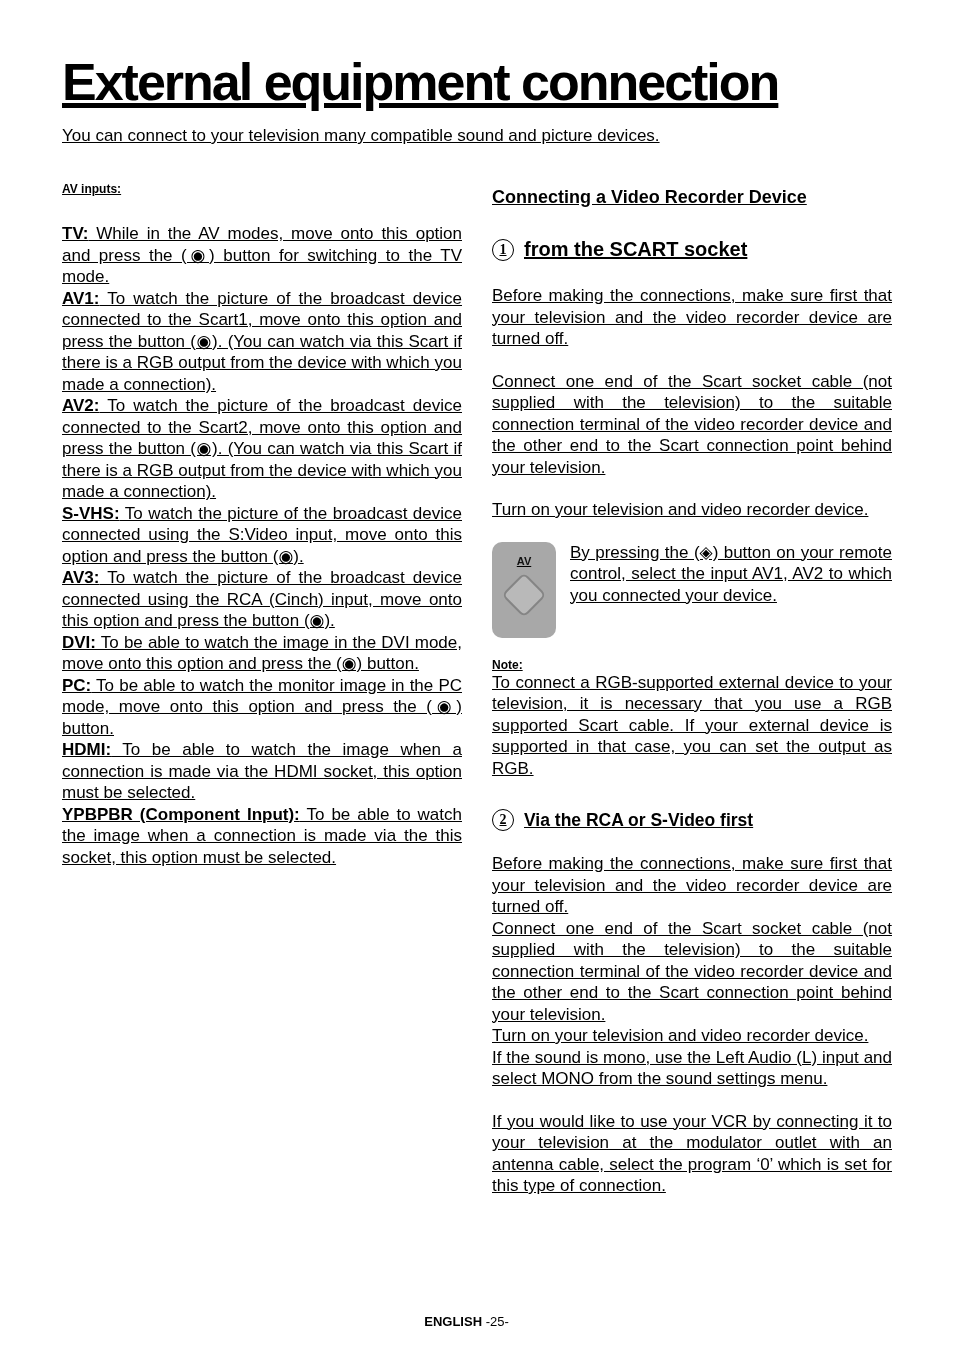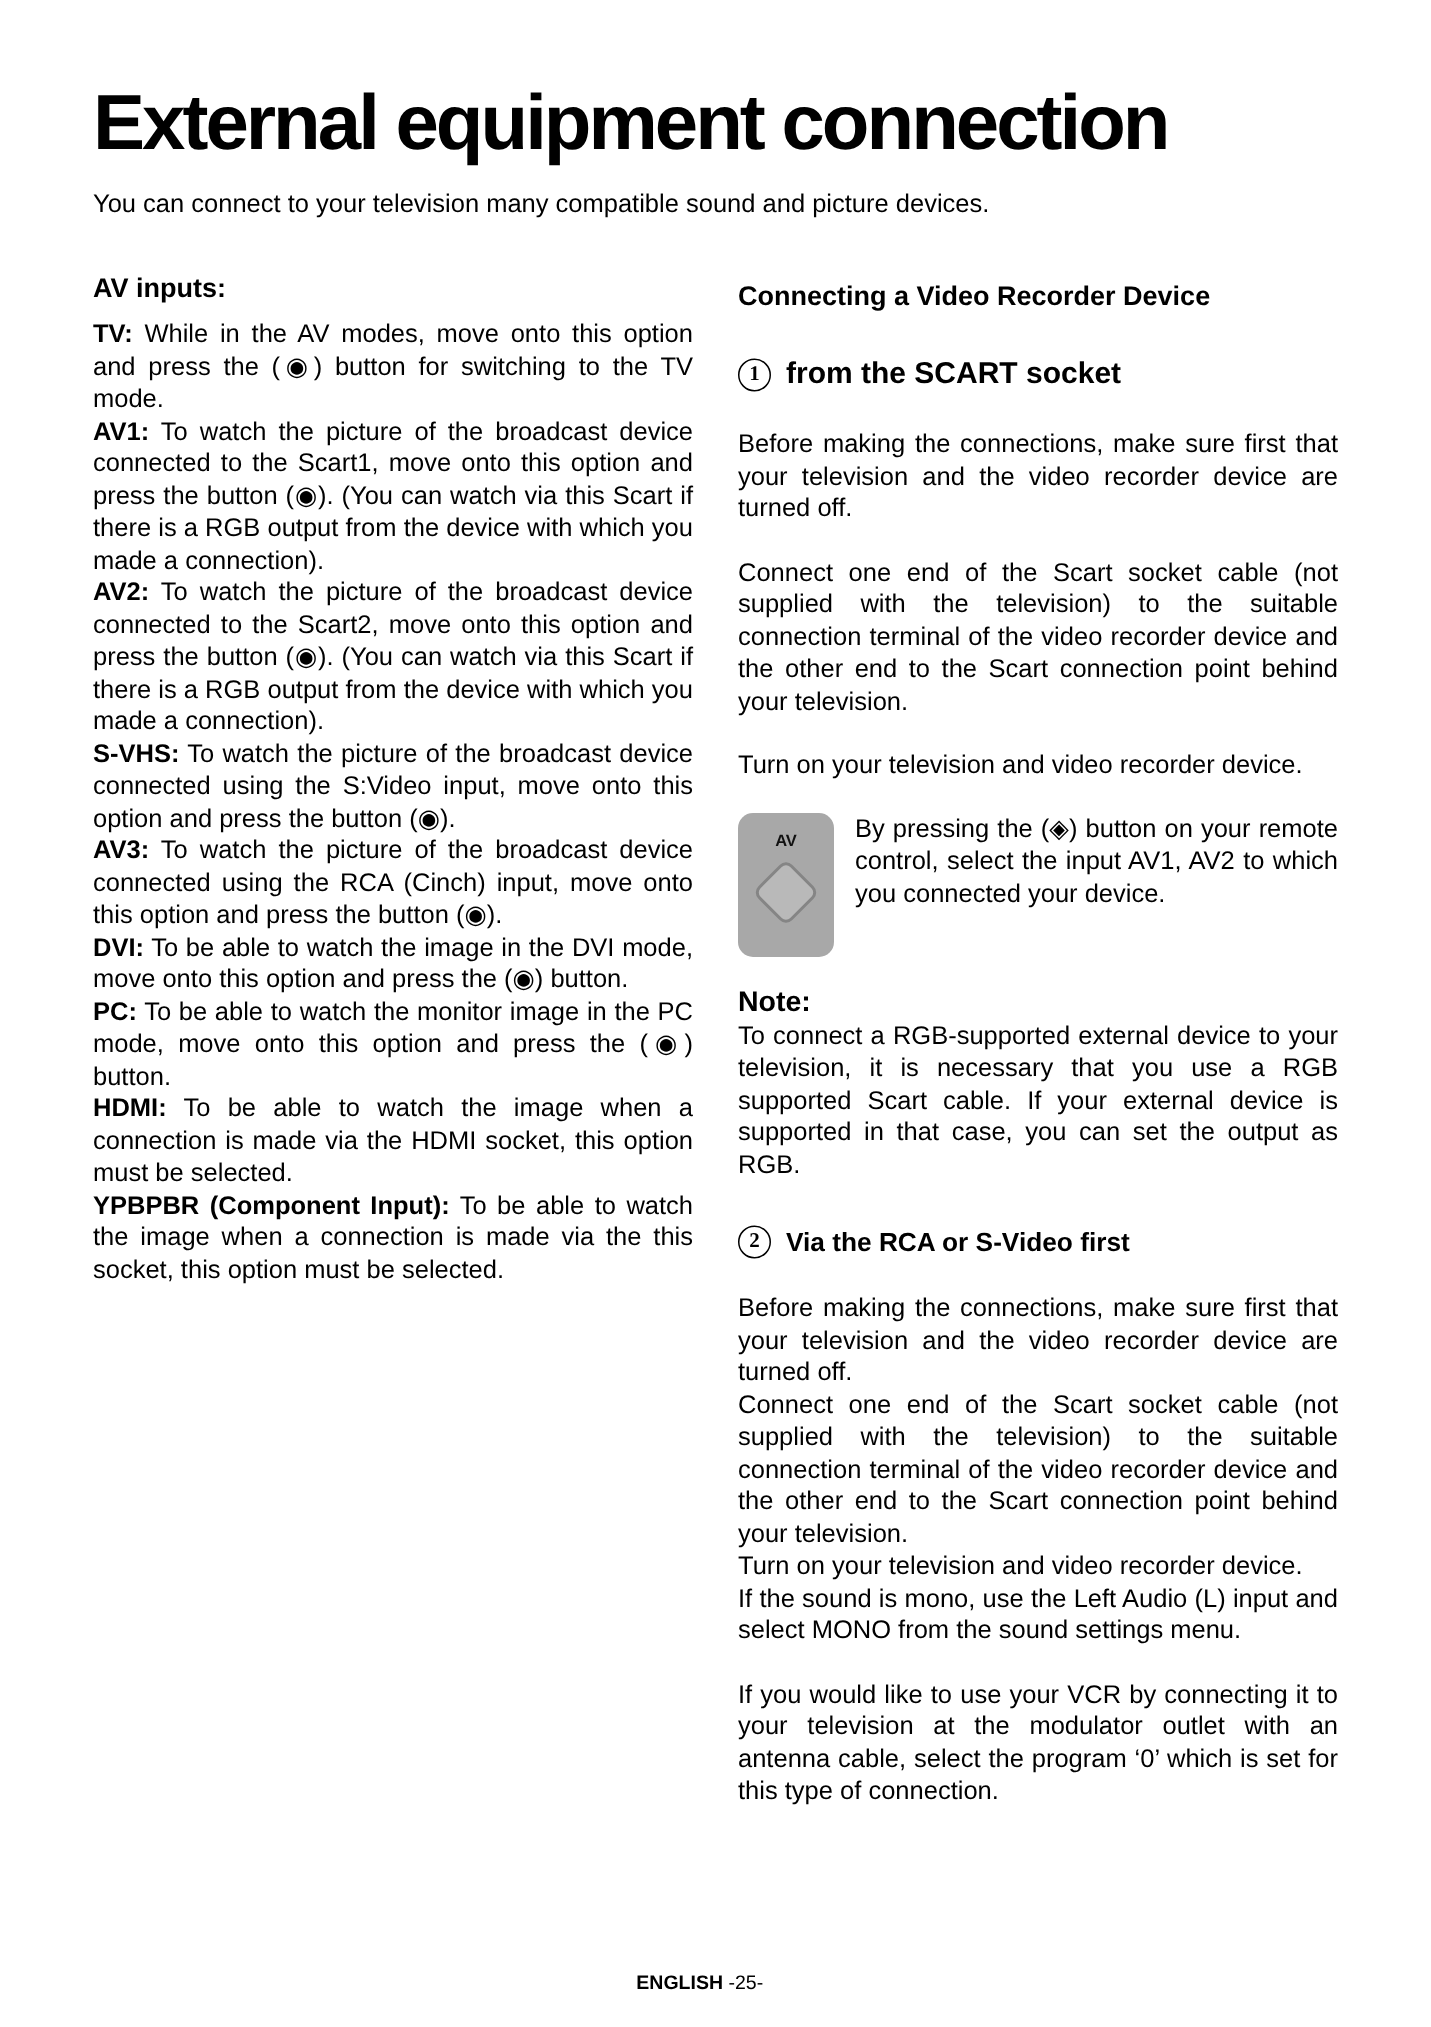--- a/index.html
+++ b/index.html
@@ -4,33 +4,33 @@
 <style>
   * { margin:0; padding:0; box-sizing:border-box; }
   html,body { background:#ffffff; }
   body {
     width:954px; height:1351px;
     font-family:"Liberation Sans", sans-serif;
     color:#000;
     position:relative;
     overflow:hidden;
   }
-  .page { width:954px; height:1351px; padding:52px 62px 0 62px; position:relative; }
+  .page { width:954px; height:1351px; padding:52px 62px 0 62px; position:relative;text-decoration:underline; }
 
   .title {
     font-size:52px; font-weight:bold; letter-spacing:-2px;
     margin-bottom:14px; white-space:nowrap;
   }
   .intro { font-size:17px; margin-bottom:36px; }
 
   .columns { display:flex; gap:30px; align-items:flex-start; }
   .col { width:400px; }
 
   
-  .left-heading { font-size:18px; font-weight:bold; margin-bottom:9px; }
+  .left-heading { font-size:12px; font-weight:bold; margin-bottom:27px; }
   .para {
     font-size:17px; line-height:21.5px; text-align:justify;
   }
   .para strong { font-weight:bold; }
 
   
   .right-heading { font-size:18px; font-weight:bold; line-height:30px; margin-bottom:26px; }
   .sec-title {
     display:flex; align-items:center; gap:10px;
     font-weight:bold; margin-bottom:24px;
@@ -51,21 +51,21 @@
     flex:0 0 auto; display:flex; flex-direction:column; align-items:center;
     padding-top:13px;
   }
   .av-box .av-label { font-size:11px; font-weight:bold; color:#111; font-family:"Liberation Sans", sans-serif; }
   .av-diamond {
     width:32px; height:32px; background:#b9b9b9; border:2px solid #858585;
     transform:rotate(45deg); border-radius:6px; margin-top:12px;
   }
   .av-text { flex:1 1 auto; }
 
-  .note-heading { font-size:19px; font-weight:bold; margin-top:20px; margin-bottom:0; }
+  .note-heading { font-size:12px; font-weight:bold; margin-top:20px; margin-bottom:0; }
 
   .footer {
     position:absolute; left:0; bottom:22px; width:933px;
     text-align:center; font-size:13px;
   }
   .footer .lang { font-weight:bold; }
 </style>
 </head>
 <body>
 

